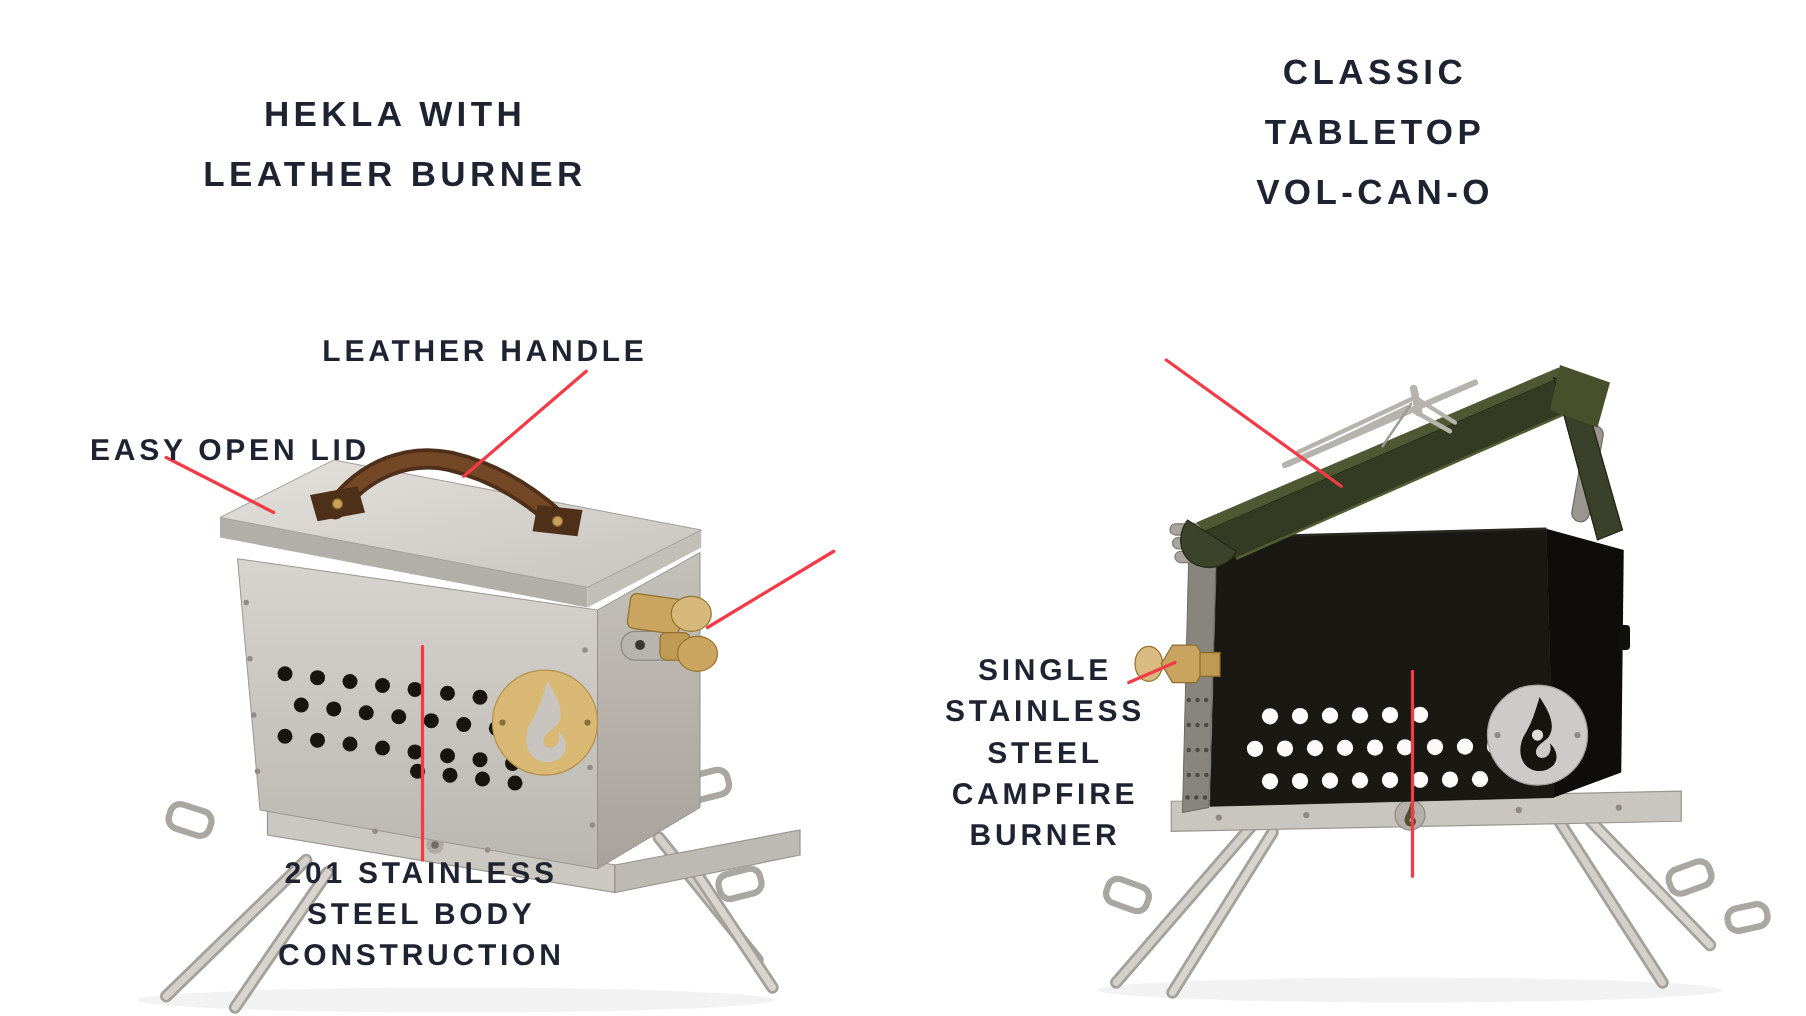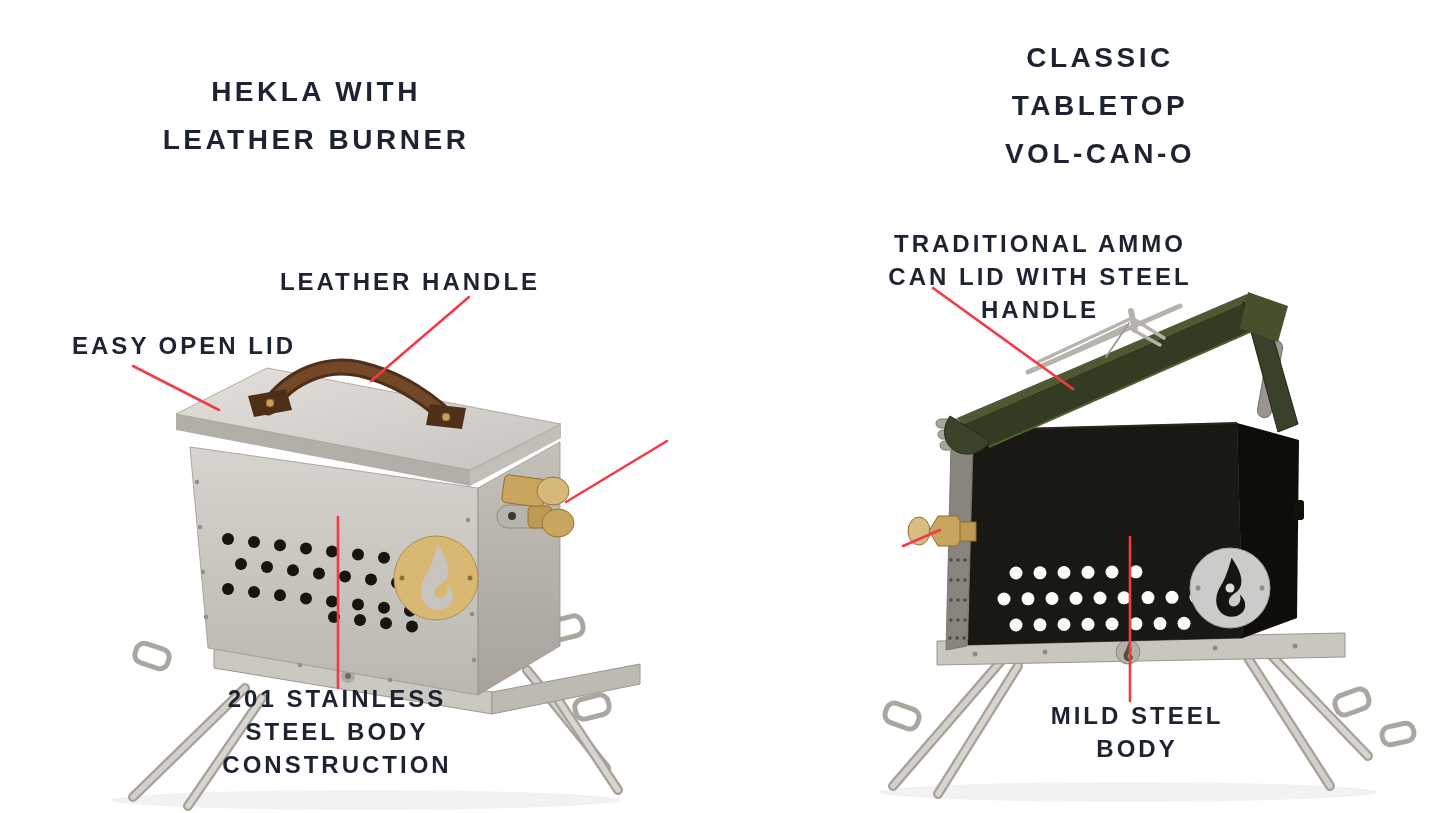--- a/index.html
+++ b/index.html
@@ -276,24 +276,24 @@
       <line x1="1130" y1="537" x2="1130" y2="701"></line>
     </g>
   </svg>
 
   <div class="label title" style="left:316px;top:68px">HEKLA WITH
 LEATHER BURNER</div>
   <div class="label title" style="left:1100px;top:34px">CLASSIC
 TABLETOP
 VOL-CAN-O</div>
 
-  <div class="label" style="left:410px;top:265px">LEATHER HANDLE</div>
-  <div class="label" style="left:184px;top:329px">EASY OPEN LID</div>
+  <div class="label" style="left:388px;top:265px">LEATHER HANDLE</div>
+  <div class="label" style="left:184px;top:344px">EASY OPEN LID</div>
   <div class="label" style="left:337px;top:682px">201 STAINLESS
 STEEL BODY
 CONSTRUCTION</div>
 
-  <div class="label" style="left:1040px;top:227px">TRADITIONAL AMMO
-CAN LID WITH STEEL
-HANDLE</div>
-  <div class="label" style="left:1137px;top:699px">MILD STEEL
-BODY</div>
+  <div class="label" style="left:836px;top:520px">SINGLE
+STAINLESS
+STEEL
+CAMPFIRE
+BURNER</div>
 </div>
 
 </body></html>

